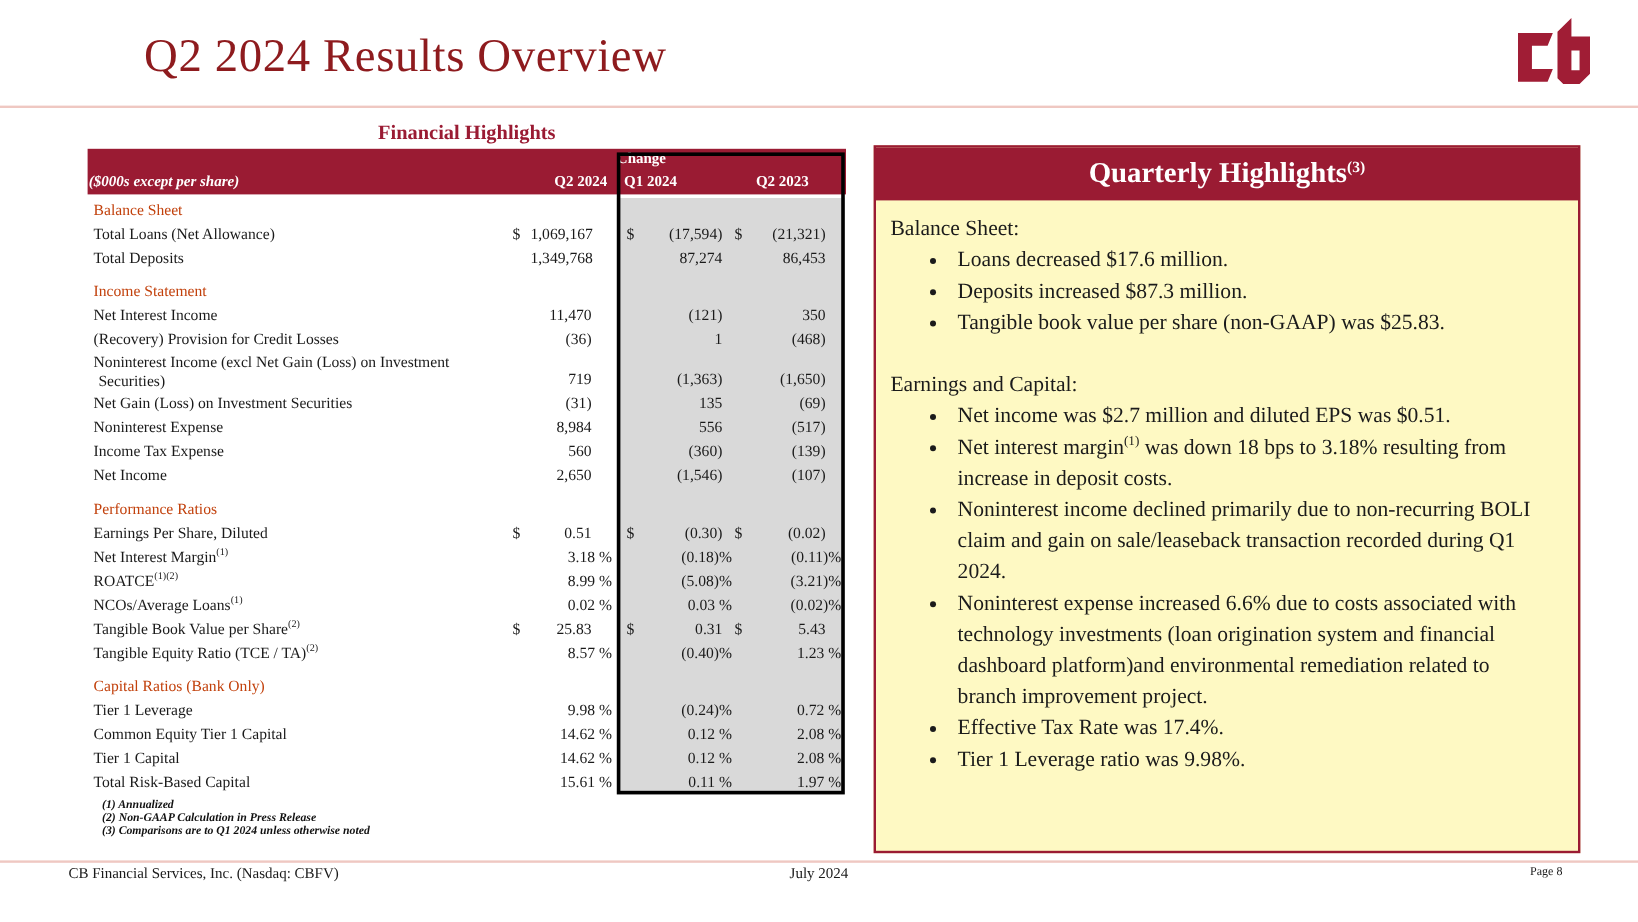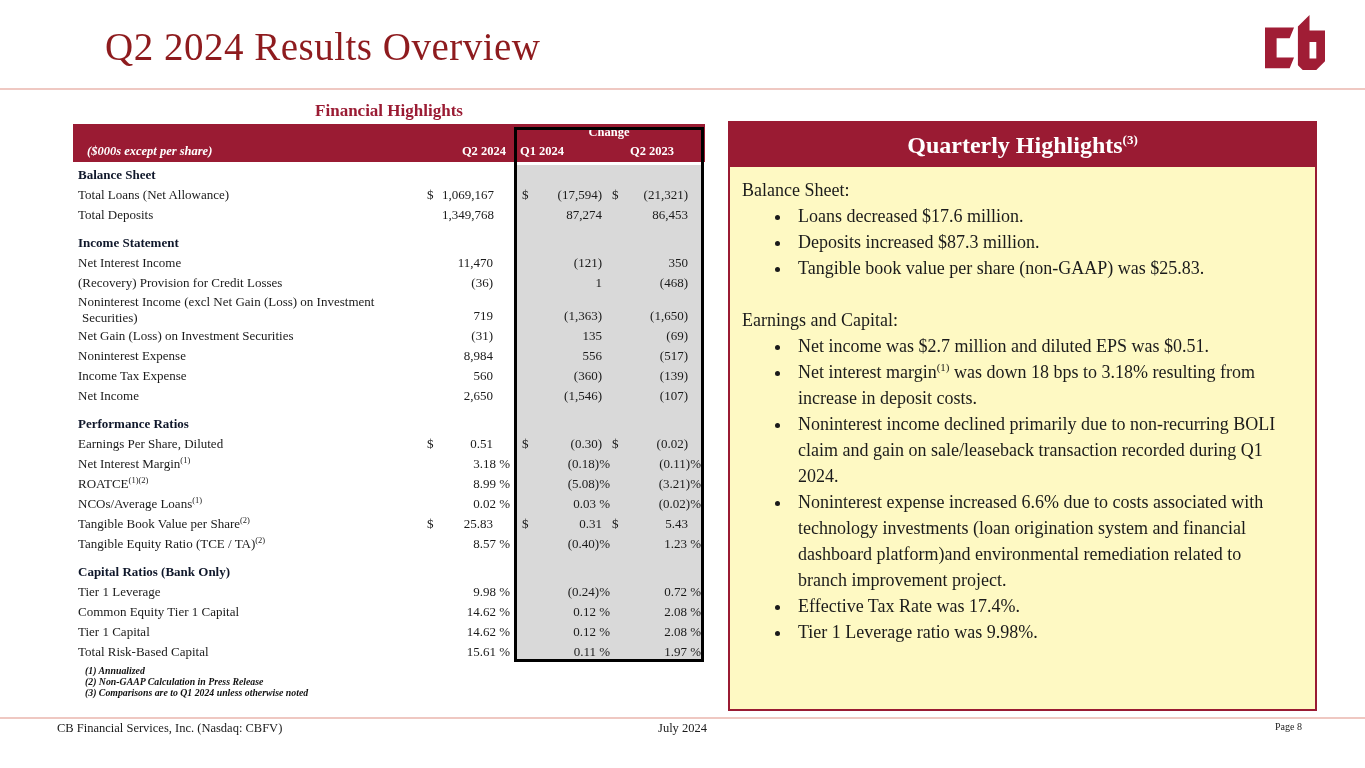--- a/index.html
+++ b/index.html
@@ -1,51 +1,51 @@
 <!DOCTYPE html>
 <html><head>
 <meta charset="utf-8">
 <style>
   html,body{margin:0;padding:0;background:#ffffff;}
   .slide{position:relative;width:1365px;height:768px;background:#ffffff;
          font-family:"Liberation Serif", serif;overflow:hidden;}
 
   
-  .page-title{position:absolute;left:105px;top:24px;margin:0;font-weight:normal;
+  .page-title{position:absolute;left:120px;top:24px;margin:0;font-weight:normal;
               font-size:39px;color:#8E1B1E;letter-spacing:.5px;}
   .logo{position:absolute;right:38px;top:12px;}
   .title-rule{position:absolute;left:0;right:0;top:88px;height:2px;background:#EFC8C2;}
 
   
   .fin-wrap{position:absolute;left:73px;top:101px;width:632px;}
   .fin-title{text-align:center;font-weight:bold;font-size:17px;line-height:19px;
              color:#9A1B33;margin-bottom:4px;}
   .fin-table{position:relative;width:632px;}
   .fin-head{position:relative;height:38px;background:#9A1B33;}
-  .h-note{position:absolute;left:14px;bottom:3px;color:#fff;font-weight:bold;
+  .h-note{position:absolute;left:1px;bottom:3px;color:#fff;font-weight:bold;
           font-style:italic;font-size:12.5px;}
   .h-q2{position:absolute;left:352px;width:81px;bottom:3px;text-align:right;
         color:#fff;font-weight:bold;font-size:12.5px;}
-  .h-change{position:absolute;left:441px;width:190px;top:1px;text-align:center;
+  .h-change{position:absolute;left:441px;width:190px;top:1px;text-align:left;
             color:#fff;font-weight:bold;font-size:12.5px;}
   .h-q1{position:absolute;left:447px;width:70px;bottom:3px;text-align:left;
         color:#fff;font-weight:bold;font-size:12.5px;}
   .h-q3{position:absolute;left:538px;width:82px;bottom:3px;text-align:center;
         color:#fff;font-weight:bold;font-size:12.5px;}
 
   .fin-body{position:relative;}
   .change-fill{position:absolute;left:441px;width:190px;top:-38px;bottom:0;
                box-sizing:border-box;background:transparent;z-index:2;
                border:3px solid #000;pointer-events:none;}
   .change-bg{position:absolute;left:441px;width:190px;top:0;bottom:0;background:#D9D9D9;z-index:0;}
 
   .frow{position:relative;z-index:1;display:grid;
         grid-template-columns:352px 17px 68px 10px 17px 73px 21px 70px;
         height:20px;line-height:20px;font-size:13px;color:#1a1a1a;}
-  .frow.sec{display:block;padding-left:5px;color:#0f172a;font-weight:bold;}
+  .frow.sec{display:block;padding-left:5px;color:#c2410c;font-weight:normal;}
   .frow.mt{margin-top:8px;}
   .frow.mt1{margin-top:3px;}
   .frow.dbl{height:33px;}
   .frow.dbl .c{align-self:end;}
   .c.lbl{padding-left:5px;white-space:nowrap;}
   .dbl .lbl div{line-height:16px;}
   .dbl .lbl .l2{padding-left:4px;}
   .c.ds{text-align:left;padding-left:2px;}
   .c.v{text-align:right;}
   .c.v1{padding-right:17px;}

